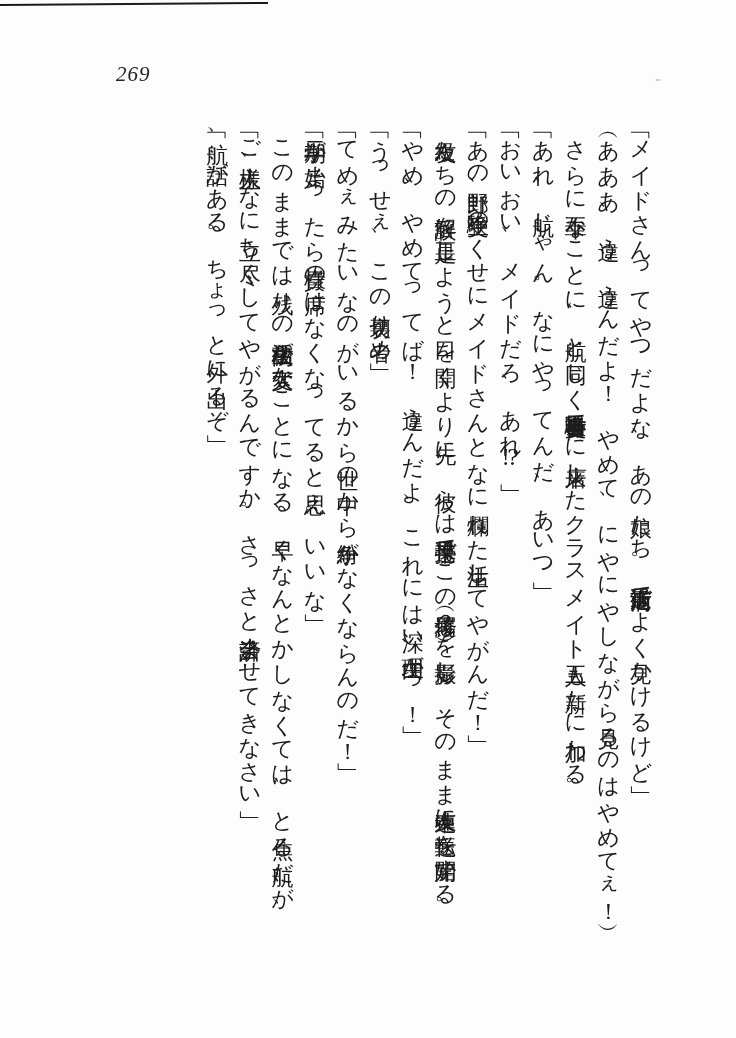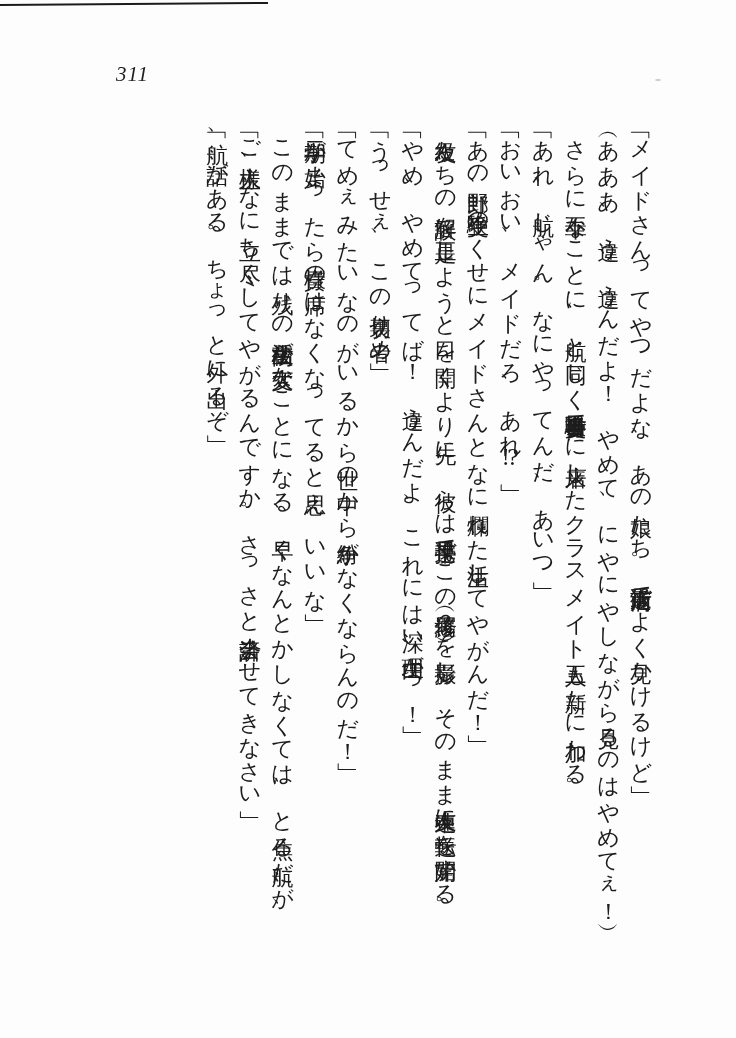--- a/index.html
+++ b/index.html
@@ -71,21 +71,21 @@
   }
 </style>
 </head>
 <body>
 
 <div class="book-page">
 
   <div class="scan-edge"></div>
   <div class="scan-speck"></div>
 
-  <div class="page-number">311</div>
+  <div class="page-number">269</div>
 
   <div class="text-block">
     <p>「メイドさんってやつだよな、あの娘たち。最近商店街でよく見かけるけど」</p>
     <p>（あああ、違う、違うんだよ！　やめて、にやにやしながら見るのはやめてぇ！）</p>
     <p>さらに不幸なことに、航と同じく受験参考書目当てに来店したクラスメイト三人も新たに加わる。</p>
     <p>「あれ、航じゃん。なにやってんだ、あいつ」</p>
     <p>「おいおい、メイドだろ、あれ⁉」</p>
     <p>「あの野郎、受験生のくせにメイドさんとなに爛れた生活してやがんだ！」</p>
     <p>級友たちの誤解を是正しようと口を開くより先に、彼らは早速携帯でこの修羅場（？）を撮影し、そのまま友人連中に転送を開始する。</p>
     <p>「やめ、やめてってば！　違うんだよ、これには深い理由がっ！」</p>

